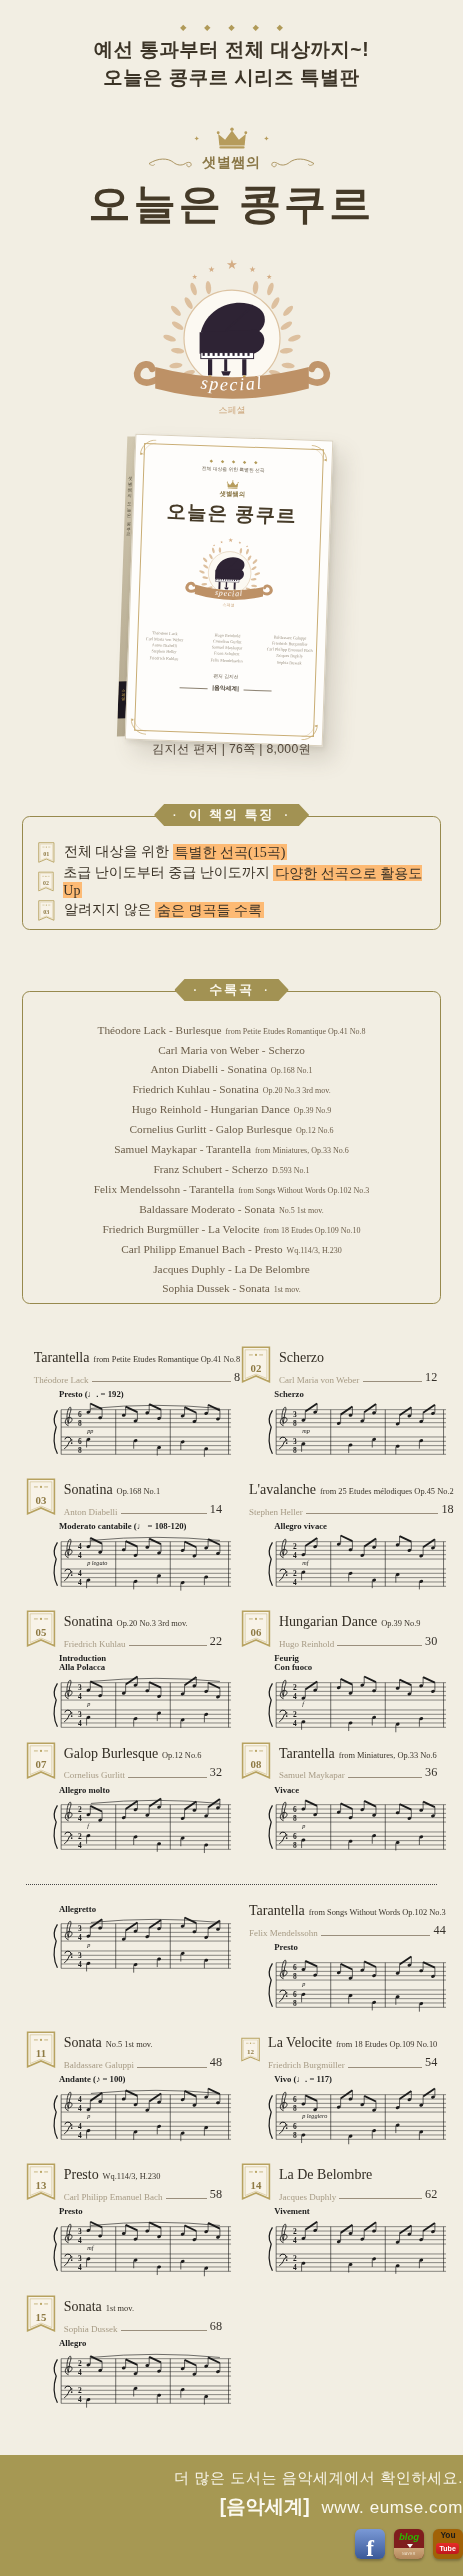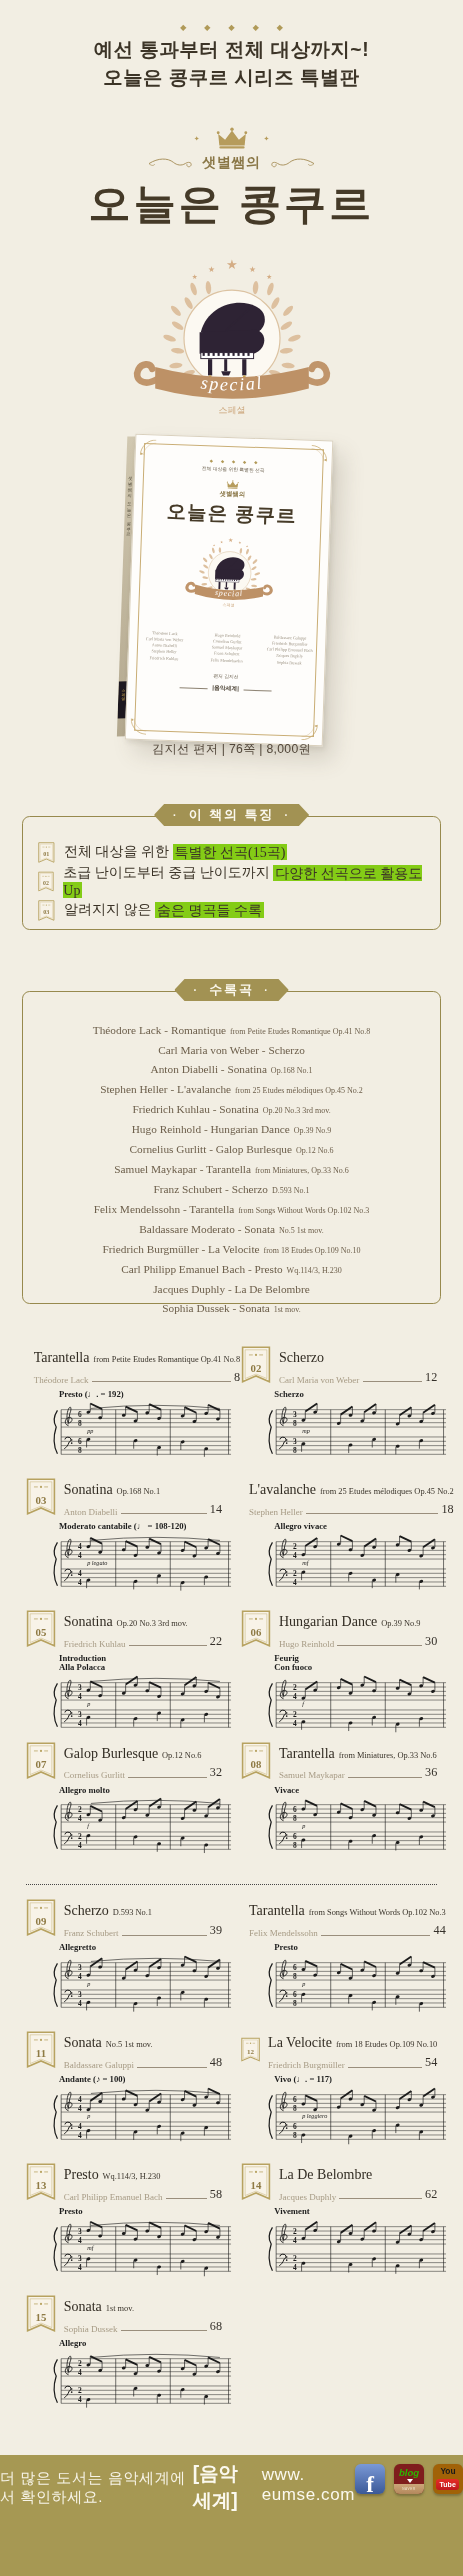--- a/index.html
+++ b/index.html
@@ -53,21 +53,21 @@
   
   .ribbon-badge{position:absolute;left:50%;transform:translateX(-50%);height:22px;background:#a29253;
     color:#fbf8ee;font-size:13px;font-weight:bold;letter-spacing:1.9px;display:flex;align-items:center;gap:10.3px;
     padding:0 19.3px;z-index:2;clip-path:polygon(0 50%,10.3px 0,calc(100% - 10.3px) 0,100% 50%,calc(100% - 10.3px) 100%,10.3px 100%);}
   .ribbon-badge .dot{font-size:10.3px;font-weight:bold;}
   .gold-box{position:absolute;left:22px;right:22px;border:1.3px solid #97894d;border-radius:7.7px;}
   #features-badge{top:804px;} #features-box{top:816px;height:112px;}
   #features-rows{padding:24.4px 13px 0 15.4px;}
   .feat-row{display:flex;align-items:center;margin-bottom:7px;height:22px;}
   .feat-text{margin-left:9px;font-size:14px;color:#3a3226;font-family:"Liberation Serif",serif;}
-  .feat-text .hl{background:#84cc16;padding:0.6px 1.9px;}
+  .feat-text .hl{background:#fdba74;padding:0.6px 1.9px;}
 
   #tracklist-badge{top:979px;} #tracklist-box{top:991px;height:311px;}
   #track-rows{padding-top:29px;text-align:center;}
   .track-row{line-height:18px;color:#6c5e4a;font-family:"Liberation Serif",serif;}
   .track-main{font-size:11.3px;}
   .track-detail{font-size:8px;margin-left:3.9px;}
 
   
   #toc{position:absolute;top:1346px;left:26px;width:412px;display:grid;
        grid-template-columns:196px 196px;column-gap:19.3px;row-gap:3.9px;}
@@ -83,21 +83,21 @@
   .leader{flex:1;border-bottom:0.6px solid #9a8e7c;margin:0 3.2px 2.6px;}
   .toc-page{font-size:12.2px;color:#35302a;font-family:"Liberation Serif",serif;}
   .toc-tempo{margin:5.1px 0 1.3px 33px;font-size:8.7px;font-weight:bold;color:#1d1d1d;
              font-family:"Liberation Serif",serif;line-height:9.6px;}
   .toc-music{margin-left:22px;display:block;}
   .divider{grid-column:1/-1;height:22px;position:relative;}
   .divider::after{content:'';position:absolute;left:0;right:0;top:10.3px;border-top:1.3px dotted #474747;}
 
   
   #footer{position:absolute;top:2455px;left:0;right:0;height:121px;background:#a69853;
-          display:flex;flex-direction:row;align-items:flex-start;}
+          display:flex;flex-direction:column;align-items:flex-end;}
   #footer-line1{margin-top:14px;font-size:15px;color:#f7f4e8;letter-spacing:0.6px;}
   #footer-line2{margin-top:4.5px;display:flex;align-items:baseline;gap:11.6px;color:#fbf9ef;}
   #footer-brand{font-size:19.3px;font-weight:bold;}
   #footer-url{font-size:17px;letter-spacing:0.6px;}
   #social-row{margin-top:9px;display:flex;gap:9px;}
   .sicon{width:30px;height:30px;border-radius:5.8px;position:relative;overflow:hidden;
          box-shadow:0 1.3px 2.6px rgba(0,0,0,.25);}
   #fb-icon{background:linear-gradient(#7a99d6,#3b5998);}
   #fb-icon .f{position:absolute;bottom:-3.9px;left:0;right:0;text-align:center;color:#fff;
               font-family:"Liberation Serif",serif;font-weight:bold;font-size:23px;}
@@ -349,24 +349,23 @@
       </div>
   </div>
 
   <div class="ribbon-badge" id="tracklist-badge">
     <span class="dot">·</span>
       <span>수록곡</span>
       <span class="dot">·</span>
   </div>
   <div class="gold-box" id="tracklist-box">
     <div id="track-rows">
-        <div class="track-row"><span class="track-main">Théodore Lack - Romantique</span><span class="track-detail">from Petite Etudes Romantique Op.41 No.8</span></div>
+        <div class="track-row"><span class="track-main">Théodore Lack - Burlesque</span><span class="track-detail">from Petite Etudes Romantique Op.41 No.8</span></div>
         <div class="track-row"><span class="track-main">Carl Maria von Weber - Scherzo</span></div>
         <div class="track-row"><span class="track-main">Anton Diabelli - Sonatina</span><span class="track-detail">Op.168 No.1</span></div>
-        <div class="track-row"><span class="track-main">Stephen Heller - L'avalanche</span><span class="track-detail">from 25 Etudes mélodiques Op.45 No.2</span></div>
         <div class="track-row"><span class="track-main">Friedrich Kuhlau - Sonatina</span><span class="track-detail">Op.20 No.3 3rd mov.</span></div>
         <div class="track-row"><span class="track-main">Hugo Reinhold - Hungarian Dance</span><span class="track-detail">Op.39 No.9</span></div>
         <div class="track-row"><span class="track-main">Cornelius Gurlitt - Galop Burlesque</span><span class="track-detail">Op.12 No.6</span></div>
         <div class="track-row"><span class="track-main">Samuel Maykapar - Tarantella</span><span class="track-detail">from Miniatures, Op.33 No.6</span></div>
         <div class="track-row"><span class="track-main">Franz Schubert - Scherzo</span><span class="track-detail">D.593 No.1</span></div>
         <div class="track-row"><span class="track-main">Felix Mendelssohn - Tarantella</span><span class="track-detail">from Songs Without Words Op.102 No.3</span></div>
         <div class="track-row"><span class="track-main">Baldassare Moderato - Sonata</span><span class="track-detail">No.5 1st mov.</span></div>
         <div class="track-row"><span class="track-main">Friedrich Burgmüller - La Velocite</span><span class="track-detail">from 18 Etudes Op.109 No.10</span></div>
         <div class="track-row"><span class="track-main">Carl Philipp Emanuel Bach - Presto</span><span class="track-detail">Wq.114/3, H.230</span></div>
         <div class="track-row"><span class="track-main">Jacques Duphly - La De Belombre</span></div>
@@ -1048,38 +1047,20 @@
           <line x1="171" y1="65" x2="171" y2="77" stroke="#1b1b1b" stroke-width="1.1"></line>
           <ellipse cx="212" cy="75" rx="3.2" ry="2.4" fill="#1b1b1b" transform="rotate(-18 212 75)"></ellipse>
           <line x1="209" y1="76" x2="209" y2="88" stroke="#1b1b1b" stroke-width="1.1"></line>
           <ellipse cx="250" cy="66" rx="3.2" ry="2.4" fill="#1b1b1b" transform="rotate(-18 250 66)"></ellipse>
           <line x1="247" y1="67" x2="247" y2="79" stroke="#1b1b1b" stroke-width="1.1"></line>
           <text x="58" y="52" font-size="10" font-style="italic" font-family="Liberation Serif,serif" fill="#1b1b1b">p</text>
         </svg>
       </div>
       <div class="divider"></div>
       <div class="toc-item">
-        <div class="toc-head">
-          <svg width="30" height="37" viewBox="0 0 46 58">
-            <path d="M2,2 H44 V56 L23,47 L2,56 Z" fill="#f8f3e8" stroke="#b7a260" stroke-width="2.5"></path>
-            <path d="M6,6 H40 V51 L23,44 L6,51 Z" fill="none" stroke="#c6b277" stroke-width="0.8"></path>
-            <line x1="12" y1="14" x2="18" y2="14" stroke="#b7a260" stroke-width="1.2"></line>
-            <circle cx="23" cy="14" r="1.7" fill="#b7a260"></circle>
-            <line x1="28" y1="14" x2="34" y2="14" stroke="#b7a260" stroke-width="1.2"></line>
-            <text x="23" y="40" text-anchor="middle" font-size="17" font-family="Liberation Serif,serif" font-weight="bold" fill="#8f7b45">09</text>
-          </svg>
-          <div class="toc-info">
-            <div class="toc-line1"><h3 class="toc-title">Scherzo</h3><span class="toc-sub">D.593 No.1</span></div>
-            <div class="toc-line2">
-              <span class="toc-composer">Franz Schubert</span>
-              <span class="leader"></span>
-              <span class="toc-page">39</span>
-            </div>
-          </div>
-        </div>
         <div class="toc-tempo">
           <div>Allegretto</div>
         </div>
         <svg width="190" height="62" viewBox="0 0 296 100" class="toc-music">
           <path d="M10,15 C3,26 3,34 8,42 C3,58 3,72 10,85" stroke="#1b1b1b" stroke-width="2" fill="none"></path>
           <line x1="16" y1="14" x2="290" y2="14" stroke="#1b1b1b" stroke-width="0.8"></line>
           <line x1="16" y1="58" x2="290" y2="58" stroke="#1b1b1b" stroke-width="0.8"></line>
           <line x1="16" y1="21" x2="290" y2="21" stroke="#1b1b1b" stroke-width="0.8"></line>
           <line x1="16" y1="65" x2="290" y2="65" stroke="#1b1b1b" stroke-width="0.8"></line>
           <line x1="16" y1="28" x2="290" y2="28" stroke="#1b1b1b" stroke-width="0.8"></line>

